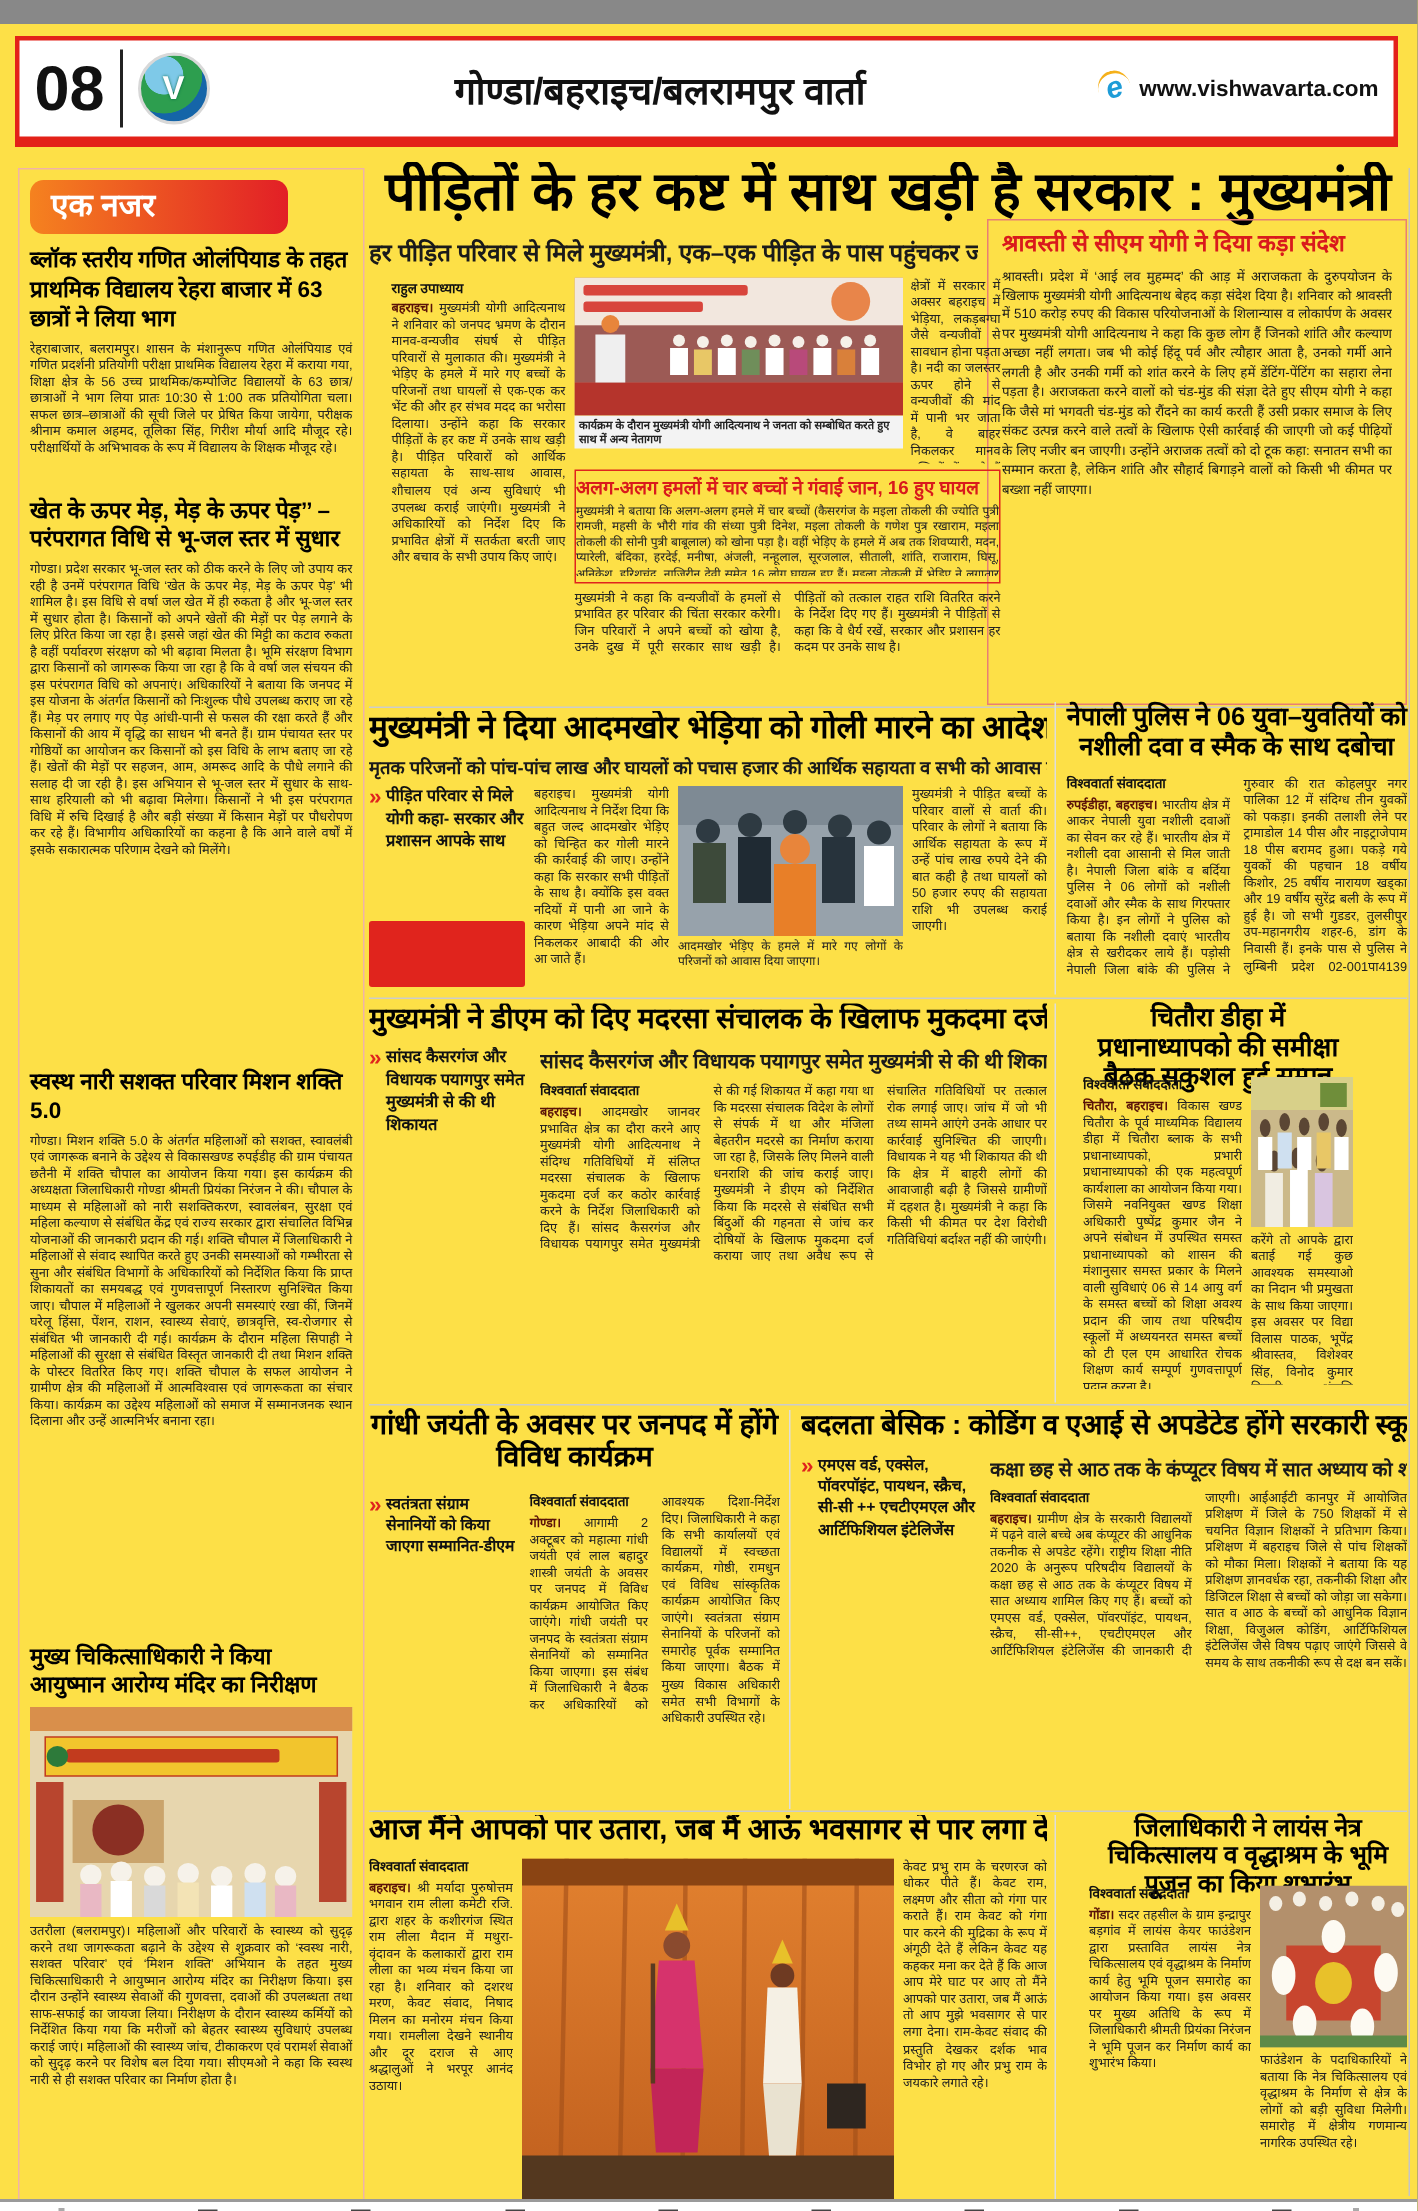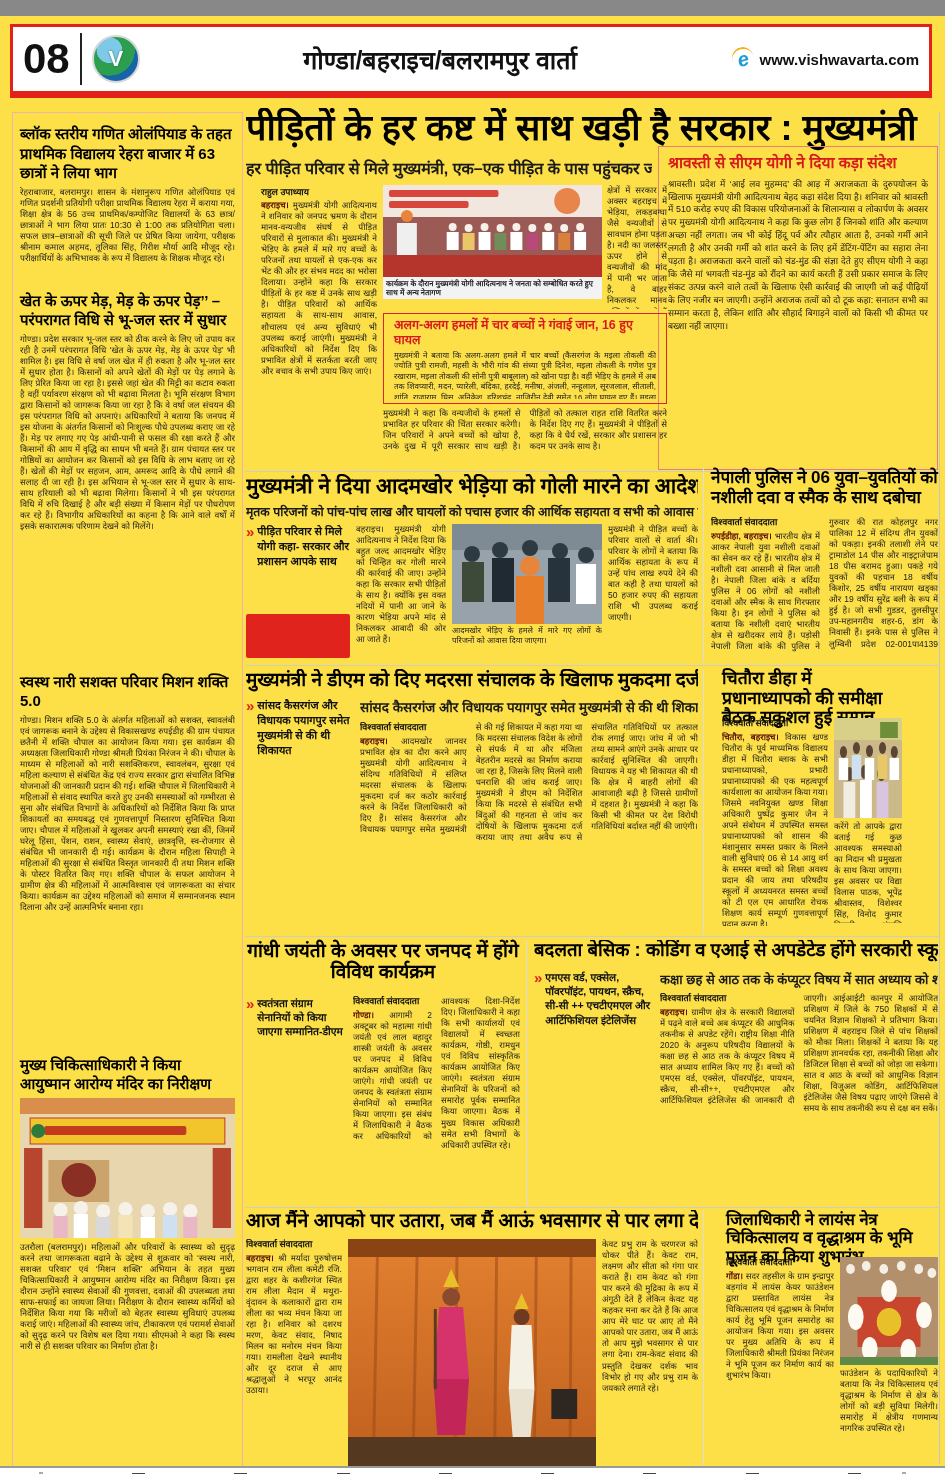--- a/index.html
+++ b/index.html
@@ -22,21 +22,21 @@
         text-align:center;line-height:20px;border-top:2px solid #f5b01a;transform:rotate(-15deg);}
   
   #sidebar{position:absolute;left:12px;top:96px;width:231px;height:1356px;border:1px solid #f0b3a8;
            padding:7px;box-sizing:border-box;overflow:hidden;}
   .eknajar{width:172px;height:36px;border-radius:9px;background:linear-gradient(90deg,#f5821f,#e21f26);
            color:#fff;font-size:21px;font-weight:bold;line-height:36px;padding-left:14px;box-sizing:border-box;margin-bottom:8px;}
   .sb-art{margin-bottom:8px;}
   .sb-head{font-size:15px;font-weight:bold;line-height:1.3;color:#000;margin:4px 0;}
   .sb-body{font-size:8.6px;line-height:1.28;text-align:justify;color:#222;overflow:hidden;}
   
-  .art-head{font-weight:bold;color:#000;line-height:1.12;}
+  .art-head{font-weight:bold;color:#000;line-height:1.12;text-align:center;}
   .nowrap{white-space:nowrap;overflow:hidden;}
   .byline{display:block;font-size:9px;font-weight:bold;color:#111;margin-bottom:2px;}
   .dateline{font-weight:bold;color:#5a1208;}
   .body{font-size:8.5px;line-height:1.3;text-align:justify;color:#222;overflow:hidden;}
   .cols-2{column-count:2;column-gap:9px;}
   .cols-3{column-count:3;column-gap:9px;}
   .bullet-block{display:flex;gap:3px;}
   .bb-mark{color:#e0241d;font-size:15px;font-weight:bold;line-height:1;}
   .bb-text{font-size:11px;font-weight:bold;line-height:1.35;color:#111;}
   .photo{display:block;width:100%;}
@@ -46,21 +46,21 @@
   #lead-subhead{position:absolute;left:246px;top:141px;width:406px;font-size:16px;font-weight:bold;height:24px;}
   #side-box{position:absolute;left:658px;top:130px;width:280px;height:324px;border:1.5px solid #e87f75;
             padding:7px 9px;box-sizing:border-box;overflow:hidden;}
   .sbx-head{color:#d91a1c;font-size:15.5px;font-weight:bold;margin-bottom:5px;line-height:1.2;}
   .sbx-body{font-size:8.9px;line-height:1.45;text-align:justify;}
   #lead-content{position:absolute;left:261px;top:169px;width:406px;height:287px;display:flex;gap:6px;}
   .lead-left{width:116px;flex:none;}
   .lead-right{flex:1;min-width:0;}
   .lead-photo-row{display:flex;gap:5px;}
   .lead-minicol{width:60px;flex:none;}
-  .redbox{border:1.5px solid #e0241d;padding:4px 10px;margin-top:4px;}
+  .redbox{border:1.5px solid #e0241d;padding:4px 0;margin-top:4px;}
   .rb-head{color:#d91a1c;font-size:12.5px;font-weight:bold;line-height:1.2;margin-bottom:3px;}
   
   #wolf{position:absolute;left:246px;top:458px;width:452px;height:189px;}
   #wolf .art-head{font-size:21px;height:27px;}
   .w-sub{font-size:12.3px;font-weight:bold;height:17px;white-space:nowrap;overflow:hidden;margin:2px 0 4px;}
   .w-row{display:flex;gap:6px;height:134px;}
   .w-bullets{width:104px;flex:none;display:flex;flex-direction:column;}
   .w-redbar{margin-top:auto;height:44px;background:#e0241d;border-radius:2px;}
   
   #nepal{position:absolute;left:703px;top:452px;width:235px;height:195px;border-left:1px solid #ddd;padding-left:7px;box-sizing:border-box;}
@@ -114,20 +114,21 @@
         <span>V</span>
       </div>
     <div class="section-title">गोण्डा/बहराइच/बलरामपुर वार्ता</div>
     <div class="website">
       <span class="ie-e">e</span>
       <span>www.vishwavarta.com</span>
     </div>
   </div>
 
   <div id="sidebar">
+    <div class="eknajar">एक नजर</div>
 
     <div class="sb-art">
       <div class="sb-head">ब्लॉक स्तरीय गणित ओलंपियाड के तहत प्राथमिक विद्यालय रेहरा बाजार में 63 छात्रों ने लिया भाग</div>
       <div class="sb-body" style="height:96px">रेहराबाजार, बलरामपुर। शासन के मंशानुरूप गणित ओलंपियाड एवं गणित प्रदर्शनी प्रतियोगी परीक्षा प्राथमिक विद्यालय रेहरा में कराया गया, शिक्षा क्षेत्र के 56 उच्च प्राथमिक/कम्पोजिट विद्यालयों के 63 छात्र/छात्राओं ने भाग लिया प्रातः 10:30 से 1:00 तक प्रतियोगिता चला। सफल छात्र–छात्राओं की सूची जिले पर प्रेषित किया जायेगा, परीक्षक श्रीनाम कमाल अहमद, तूलिका सिंह, गिरीश मौर्या आदि मौजूद रहे। परीक्षार्थियों के अभिभावक के रूप में विद्यालय के शिक्षक मौजूद रहे।</div>
     </div>
 
     <div class="sb-art">
       <div class="sb-head">खेत के ऊपर मेड़, मेड़ के ऊपर पेड़’’ – परंपरागत विधि से भू-जल स्तर में सुधार</div>
       <div class="sb-body" style="height:330px">गोण्डा। प्रदेश सरकार भू-जल स्तर को ठीक करने के लिए जो उपाय कर रही है उनमें परंपरागत विधि ‘खेत के ऊपर मेड़, मेड़ के ऊपर पेड़’ भी शामिल है। इस विधि से वर्षा जल खेत में ही रुकता है और भू-जल स्तर में सुधार होता है। किसानों को अपने खेतों की मेड़ों पर पेड़ लगाने के लिए प्रेरित किया जा रहा है। इससे जहां खेत की मिट्टी का कटाव रुकता है वहीं पर्यावरण संरक्षण को भी बढ़ावा मिलता है। भूमि संरक्षण विभाग द्वारा किसानों को जागरूक किया जा रहा है कि वे वर्षा जल संचयन की इस परंपरागत विधि को अपनाएं। अधिकारियों ने बताया कि जनपद में इस योजना के अंतर्गत किसानों को निःशुल्क पौधे उपलब्ध कराए जा रहे हैं। मेड़ पर लगाए गए पेड़ आंधी-पानी से फसल की रक्षा करते हैं और किसानों की आय में वृद्धि का साधन भी बनते हैं। ग्राम पंचायत स्तर पर गोष्ठियों का आयोजन कर किसानों को इस विधि के लाभ बताए जा रहे हैं। खेतों की मेड़ों पर सहजन, आम, अमरूद आदि के पौधे लगाने की सलाह दी जा रही है। इस अभियान से भू-जल स्तर में सुधार के साथ-साथ हरियाली को भी बढ़ावा मिलेगा। किसानों ने भी इस परंपरागत विधि में रुचि दिखाई है और बड़ी संख्या में किसान मेड़ों पर पौधरोपण कर रहे हैं। विभागीय अधिकारियों का कहना है कि आने वाले वर्षों में इसके सकारात्मक परिणाम देखने को मिलेंगे।</div>
     </div>

